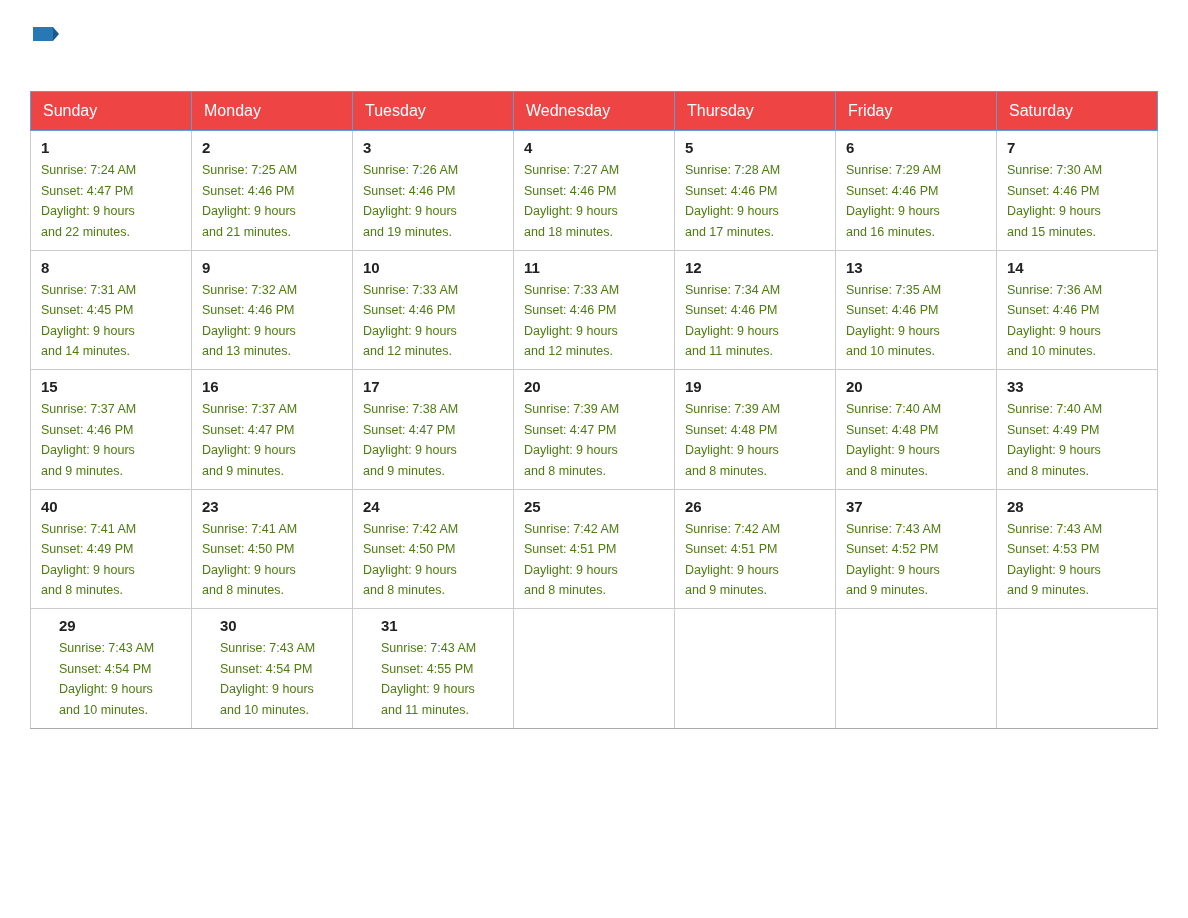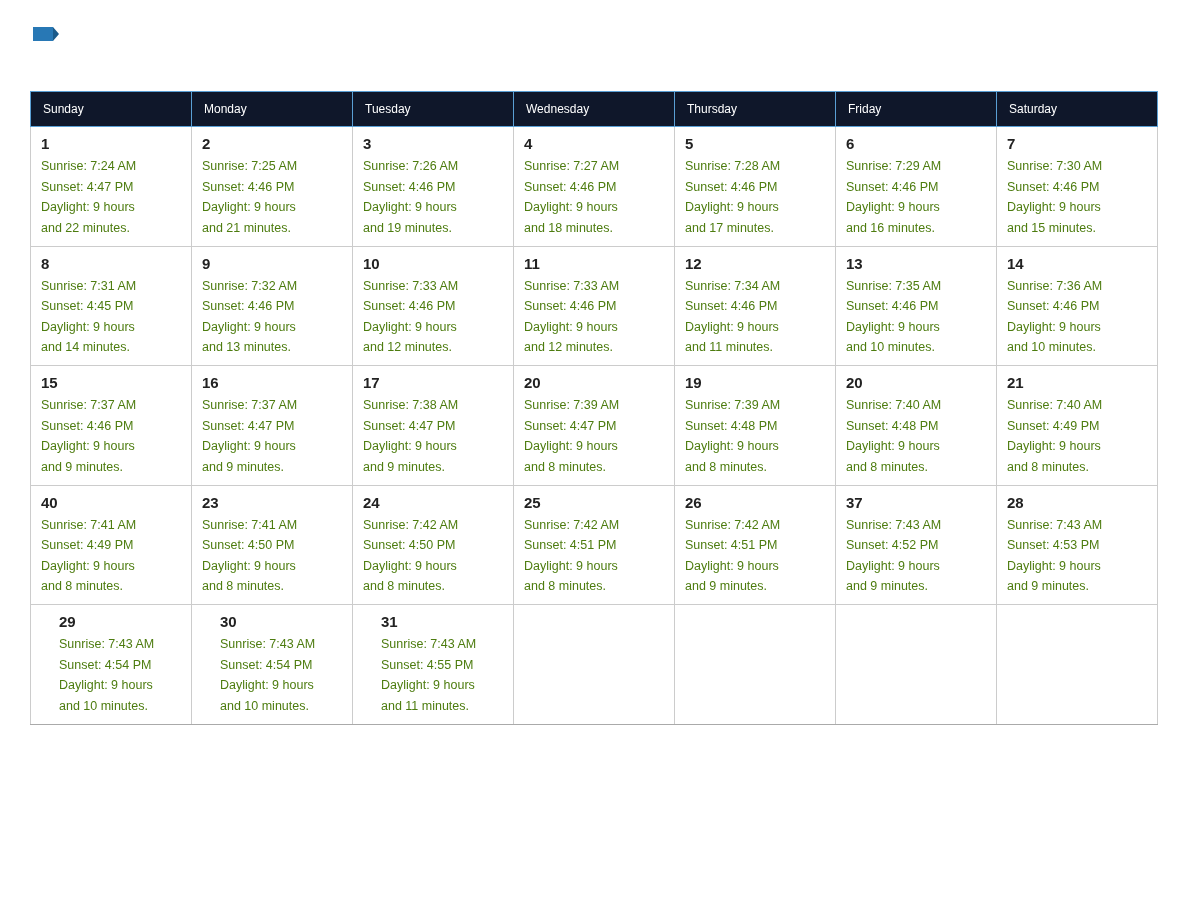--- a/index.html
+++ b/index.html
@@ -43,23 +43,23 @@
       font-size: 20px;
       color: #444;
       margin-top: 4px;
     }
     .calendar-table {
       width: 100%;
       border-collapse: collapse;
       border: 1px solid #aaa;
     }
     .calendar-table th {
-      background-color: #0f172a;
+      background-color: #ef4444;
       color: #ffffff;
-      font-size: 12px;
+      font-size: 16px;
       font-weight: normal;
       padding: 10px 12px;
       text-align: left;
       border: 1px solid #5a9fd4;
     }
     .calendar-table td {
       vertical-align: top;
       padding: 8px 10px;
       border: 1px solid #cccccc;
       width: calc(100% / 7);
@@ -201,21 +201,21 @@
         </td>
         <td>
           <span class="day-number">19</span>
           <span class="day-info">Sunrise: 7:39 AM<br>Sunset: 4:48 PM<br>Daylight: 9 hours<br>and 8 minutes.</span>
         </td>
         <td>
           <span class="day-number">20</span>
           <span class="day-info">Sunrise: 7:40 AM<br>Sunset: 4:48 PM<br>Daylight: 9 hours<br>and 8 minutes.</span>
         </td>
         <td>
-          <span class="day-number">21</span>
+          <span class="day-number">33</span>
           <span class="day-info">Sunrise: 7:40 AM<br>Sunset: 4:49 PM<br>Daylight: 9 hours<br>and 8 minutes.</span>
         </td>
       </tr>
       <tr>
         <td>
           <span class="day-number">40</span>
           <span class="day-info">Sunrise: 7:41 AM<br>Sunset: 4:49 PM<br>Daylight: 9 hours<br>and 8 minutes.</span>
         </td>
         <td>
           <span class="day-number">23</span>

